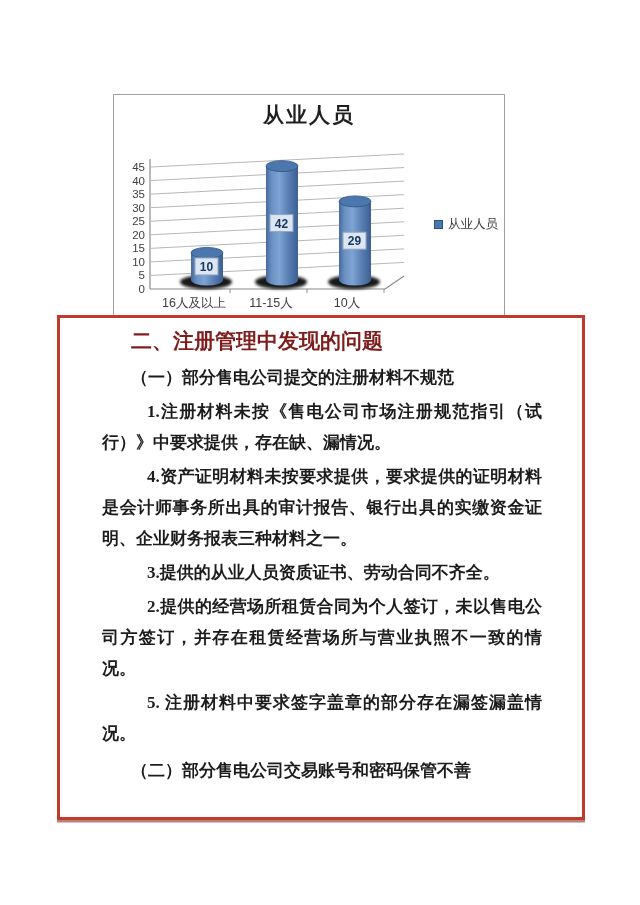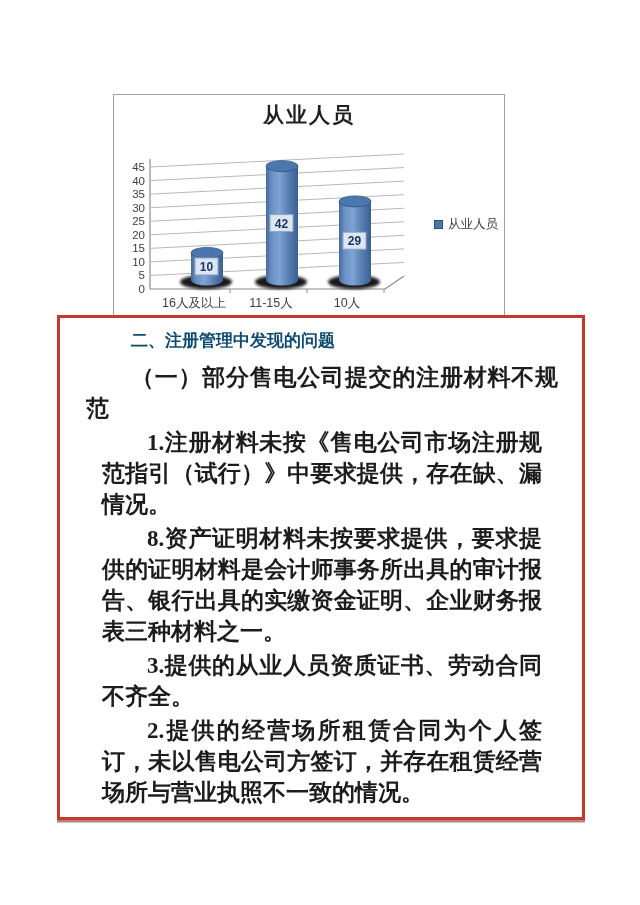--- a/index.html
+++ b/index.html
@@ -52,26 +52,26 @@
     width:528px;height:505px;
     box-sizing:border-box;
     border:3px solid #c13a2b;
     box-shadow:0 2.5px 0 rgba(125,26,14,0.55);
     background:#ffffff;
     padding:5px 24px 0 26px;
     overflow:hidden;
   }
   .blk{
     font-family:"Liberation Serif", serif;
-    font-size:23px;line-height:31px;color:#1c1c1c;
+    font-size:17px;line-height:31px;color:#1c1c1c;
     text-align:justify;text-justify:inter-character;
     text-indent:45px;margin:0;
   }
   .blk.p{margin:3px 16px;font-weight:bold;}
-  .blk.h1{font-weight:bold;margin:2px 0 2px;font-family:"Liberation Sans", sans-serif;font-size:17px;color:#0c4a6e;}
+  .blk.h1{font-weight:bold;margin:2px 0 2px;font-family:"Liberation Sans", sans-serif;font-size:21px;color:#7f1d1d;}
   .blk.h2{font-weight:bold;margin:6px 0 2px;}
 </style>
 </head>
 <body>
 
 <figure class="chart-figure">
   <div class="chart-title">从业人员</div>
   <svg class="chart-svg" width="390" height="231" viewBox="0 0 390 231">
       <defs>
         <linearGradient id="cyl" x1="0" y1="0" x2="1" y2="0">
@@ -135,16 +135,18 @@
   <div class="chart-legend">
     <span class="legend-marker"></span>
     <span class="legend-label">从业人员</span>
   </div>
 </figure>
 
 <section class="issues-box">
     <div class="blk h1">二、注册管理中发现的问题</div>
     <div class="blk h2">（一）部分售电公司提交的注册材料不规范</div>
     <div class="blk p">1.注册材料未按《售电公司市场注册规范指引（试行）》中要求提供，存在缺、漏情况。</div>
-    <div class="blk p">8.资产证明材料未按要求提供，要求提供的证明材料是会计师事务所出具的审计报告、银行出具的实缴资金证明、企业财务报表三种材料之一。</div>
+    <div class="blk p">4.资产证明材料未按要求提供，要求提供的证明材料是会计师事务所出具的审计报告、银行出具的实缴资金证明、企业财务报表三种材料之一。</div>
     <div class="blk p">3.提供的从业人员资质证书、劳动合同不齐全。</div>
     <div class="blk p">2.提供的经营场所租赁合同为个人签订，未以售电公司方签订，并存在租赁经营场所与营业执照不一致的情况。</div>
+    <div class="blk p">5. 注册材料中要求签字盖章的部分存在漏签漏盖情况。</div>
+    <div class="blk h2">（二）部分售电公司交易账号和密码保管不善</div>
   </section>
 
 </body></html>

